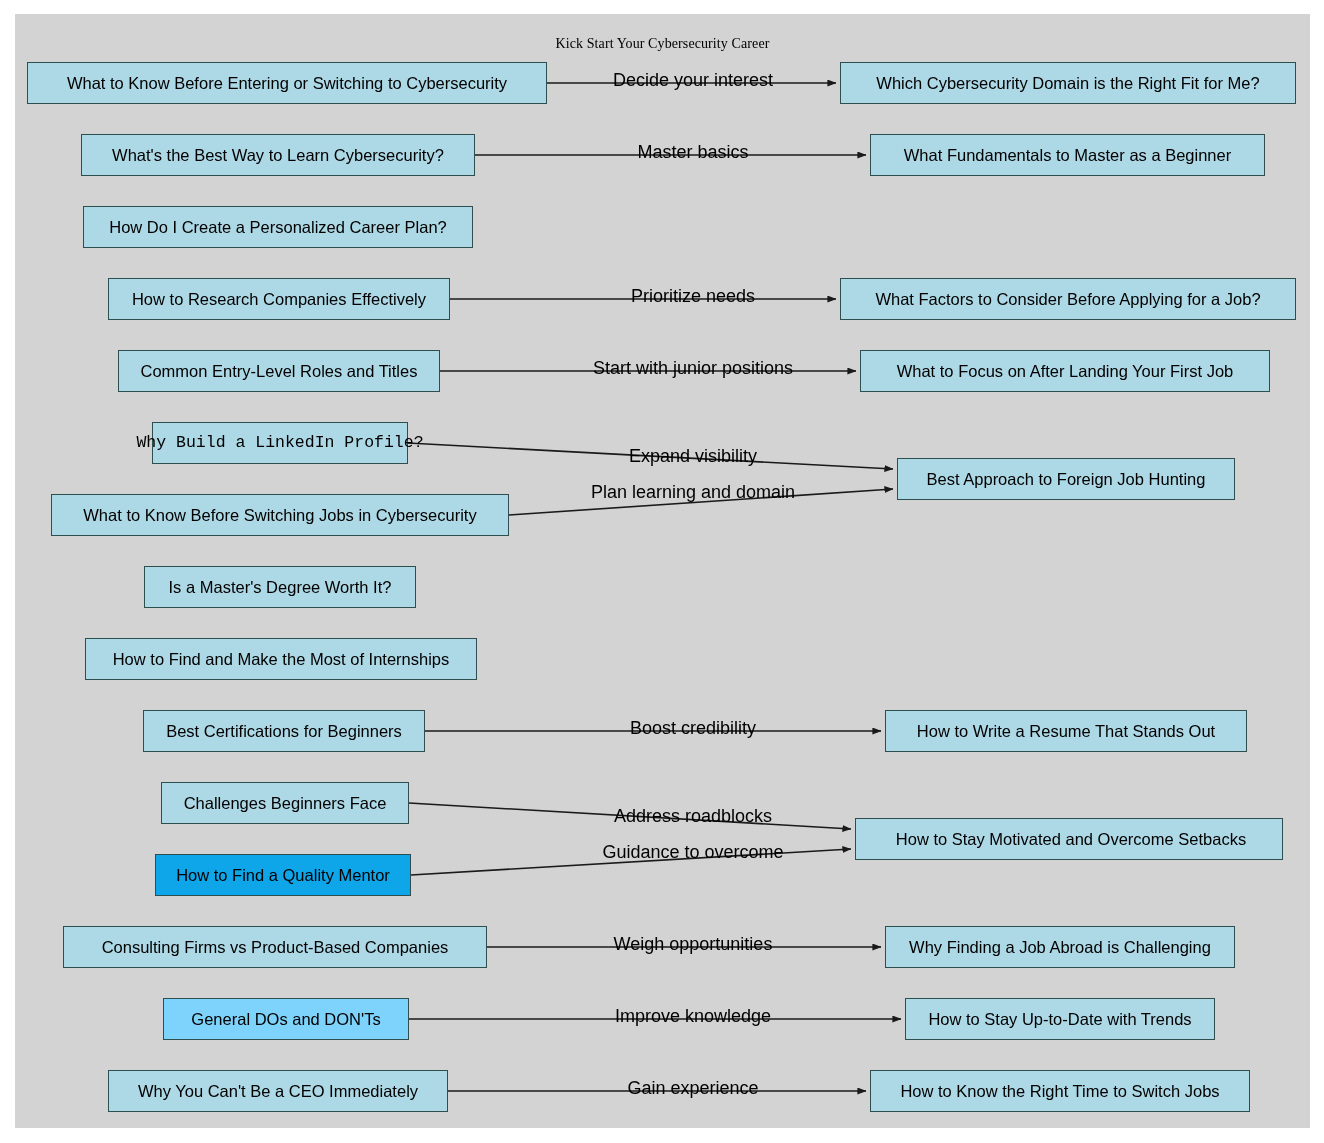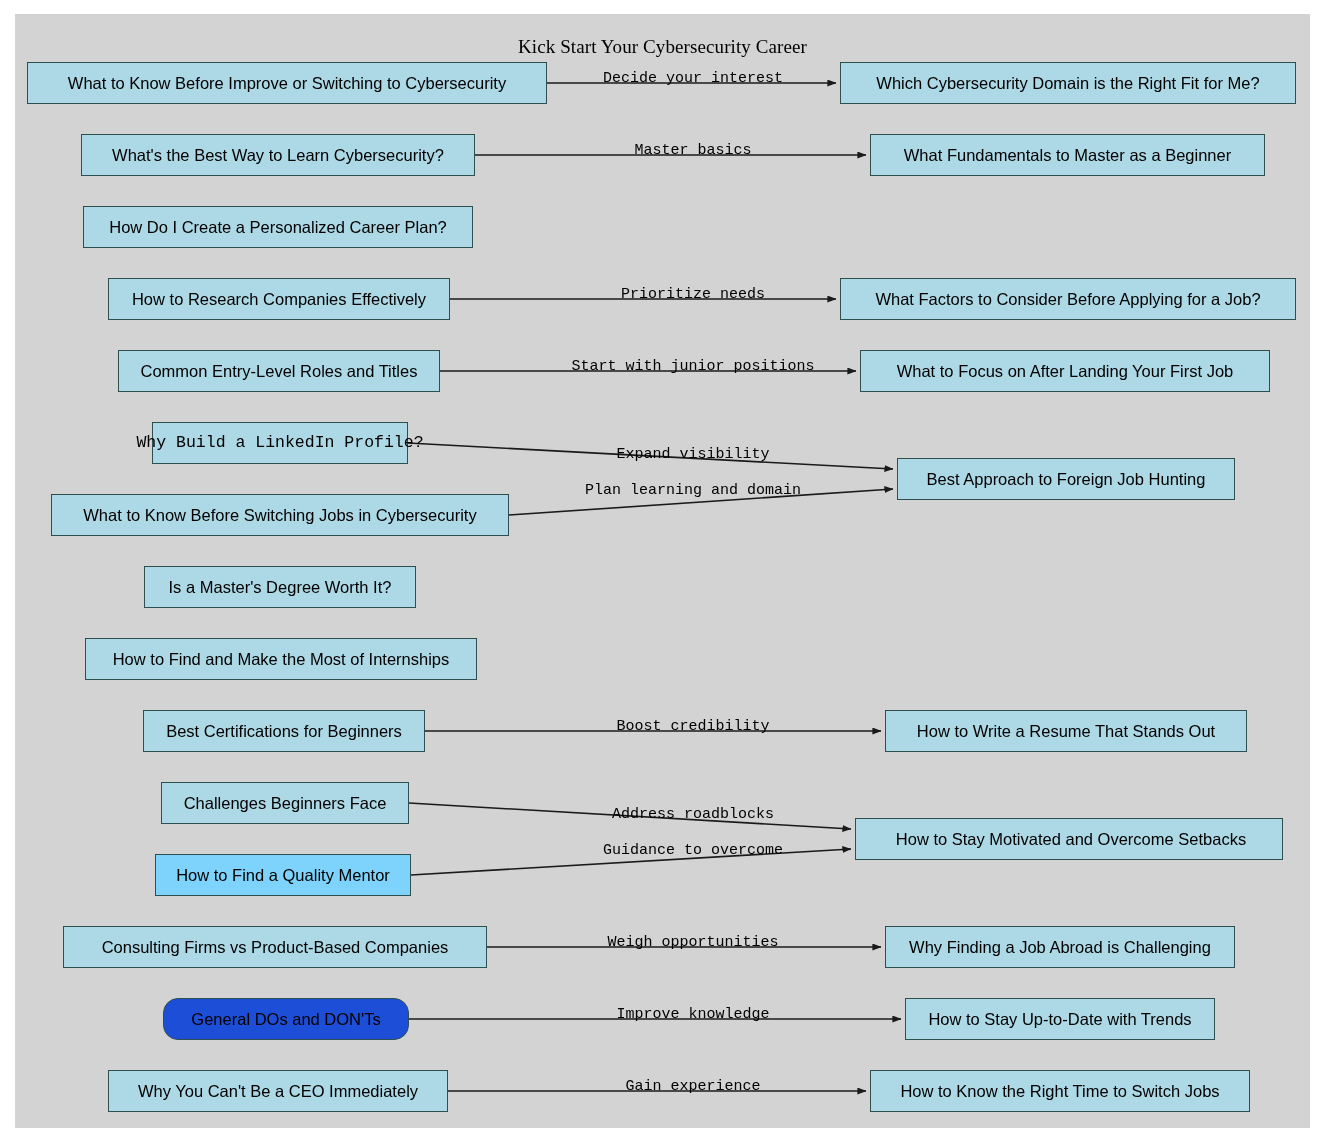--- a/index.html
+++ b/index.html
@@ -23,21 +23,21 @@
     height: 1114px;
     background: #d3d3d3;
   }
   #diagram-title {
     position: absolute;
     left: 0;
     top: 22px;
     width: 1295px;
     text-align: center;
     font-family: "Liberation Serif", "DejaVu Serif", serif;
-    font-size: 19px;
+    font-size: 14px;
     color: #000000;
     letter-spacing: 0.1px;
     white-space: nowrap;
   }
   .node {
     position: absolute;
     box-sizing: border-box;
     background: #add8e6;
     border: 1.6px solid #2f4f4f;
     display: flex;
@@ -53,22 +53,22 @@
   #edge-layer {
     position: absolute;
     left: 0;
     top: 0;
     width: 1295px;
     height: 1114px;
     pointer-events: none;
   }
   .edge-label {
     position: absolute;
-    font-family: Liberation Mono, monospace;
-    font-size: 15px;
+    font-family: Liberation Sans, sans-serif;
+    font-size: 18px;
     color: #000000;
     white-space: nowrap;
     transform: translateX(-50%);
   }
 </style>
 </head>
 <body>
 
 <div id="page">
   <div id="canvas">
@@ -92,21 +92,21 @@
           <line x1="394" y1="789" x2="836" y2="815" stroke="#1a1a1a" stroke-width="1.6" marker-end="url(#arrowhead)"></line>
           <line x1="396" y1="861" x2="836" y2="835" stroke="#1a1a1a" stroke-width="1.6" marker-end="url(#arrowhead)"></line>
           <line x1="472" y1="933" x2="866" y2="933" stroke="#1a1a1a" stroke-width="1.6" marker-end="url(#arrowhead)"></line>
           <line x1="394" y1="1005" x2="886" y2="1005" stroke="#1a1a1a" stroke-width="1.6" marker-end="url(#arrowhead)"></line>
           <line x1="433" y1="1077" x2="851" y2="1077" stroke="#1a1a1a" stroke-width="1.6" marker-end="url(#arrowhead)"></line>
         </g>
     </svg>
 
     <div id="nodes-layer">
         <div class="node" style="left: 12px; top: 48px; width: 520px; height: 42px; background: rgb(173, 216, 230); border-color: rgb(47, 79, 79);">
-          <span>What to Know Before Improve or Switching to Cybersecurity</span>
+          <span>What to Know Before Entering or Switching to Cybersecurity</span>
         </div>
         <div class="node" style="left: 825px; top: 48px; width: 456px; height: 42px; background: rgb(173, 216, 230); border-color: rgb(47, 79, 79);">
           <span>Which Cybersecurity Domain is the Right Fit for Me?</span>
         </div>
         <div class="node" style="left: 66px; top: 120px; width: 394px; height: 42px; background: rgb(173, 216, 230); border-color: rgb(47, 79, 79);">
           <span>What's the Best Way to Learn Cybersecurity?</span>
         </div>
         <div class="node" style="left: 855px; top: 120px; width: 395px; height: 42px; background: rgb(173, 216, 230); border-color: rgb(47, 79, 79);">
           <span>What Fundamentals to Master as a Beginner</span>
         </div>
@@ -145,30 +145,30 @@
         </div>
         <div class="node" style="left: 870px; top: 696px; width: 362px; height: 42px; background: rgb(173, 216, 230); border-color: rgb(47, 79, 79);">
           <span>How to Write a Resume That Stands Out</span>
         </div>
         <div class="node" style="left: 146px; top: 768px; width: 248px; height: 42px; background: rgb(173, 216, 230); border-color: rgb(47, 79, 79);">
           <span>Challenges Beginners Face</span>
         </div>
         <div class="node" style="left: 840px; top: 804px; width: 428px; height: 42px; background: rgb(173, 216, 230); border-color: rgb(47, 79, 79); padding-left: 16px;">
           <span>How to Stay Motivated and Overcome Setbacks</span>
         </div>
-        <div class="node" style="left: 140px; top: 840px; width: 256px; height: 42px; background: #7dd3fc; border-color: rgb(47, 79, 79);">
+        <div class="node" style="left: 140px; top: 840px; width: 256px; height: 42px; background: #0ea5e9; border-color: rgb(47, 79, 79);">
           <span>How to Find a Quality Mentor</span>
         </div>
         <div class="node" style="left: 48px; top: 912px; width: 424px; height: 42px; background: rgb(173, 216, 230); border-color: rgb(47, 79, 79);">
           <span>Consulting Firms vs Product-Based Companies</span>
         </div>
         <div class="node" style="left: 870px; top: 912px; width: 350px; height: 42px; background: rgb(173, 216, 230); border-color: rgb(47, 79, 79);">
           <span>Why Finding a Job Abroad is Challenging</span>
         </div>
-        <div class="node" style="left: 148px; top: 984px; width: 246px; height: 42px; background: #1d4ed8; border-color: rgb(47, 79, 79); border-radius: 15px;">
+        <div class="node" style="left: 148px; top: 984px; width: 246px; height: 42px; background: #7dd3fc; border-color: rgb(47, 79, 79);">
           <span>General DOs and DON'Ts</span>
         </div>
         <div class="node" style="left: 890px; top: 984px; width: 310px; height: 42px; background: rgb(173, 216, 230); border-color: rgb(47, 79, 79);">
           <span>How to Stay Up-to-Date with Trends</span>
         </div>
         <div class="node" style="left: 93px; top: 1056px; width: 340px; height: 42px; background: rgb(173, 216, 230); border-color: rgb(47, 79, 79);">
           <span>Why You Can't Be a CEO Immediately</span>
         </div>
         <div class="node" style="left: 855px; top: 1056px; width: 380px; height: 42px; background: rgb(173, 216, 230); border-color: rgb(47, 79, 79);">
           <span>How to Know the Right Time to Switch Jobs</span>

